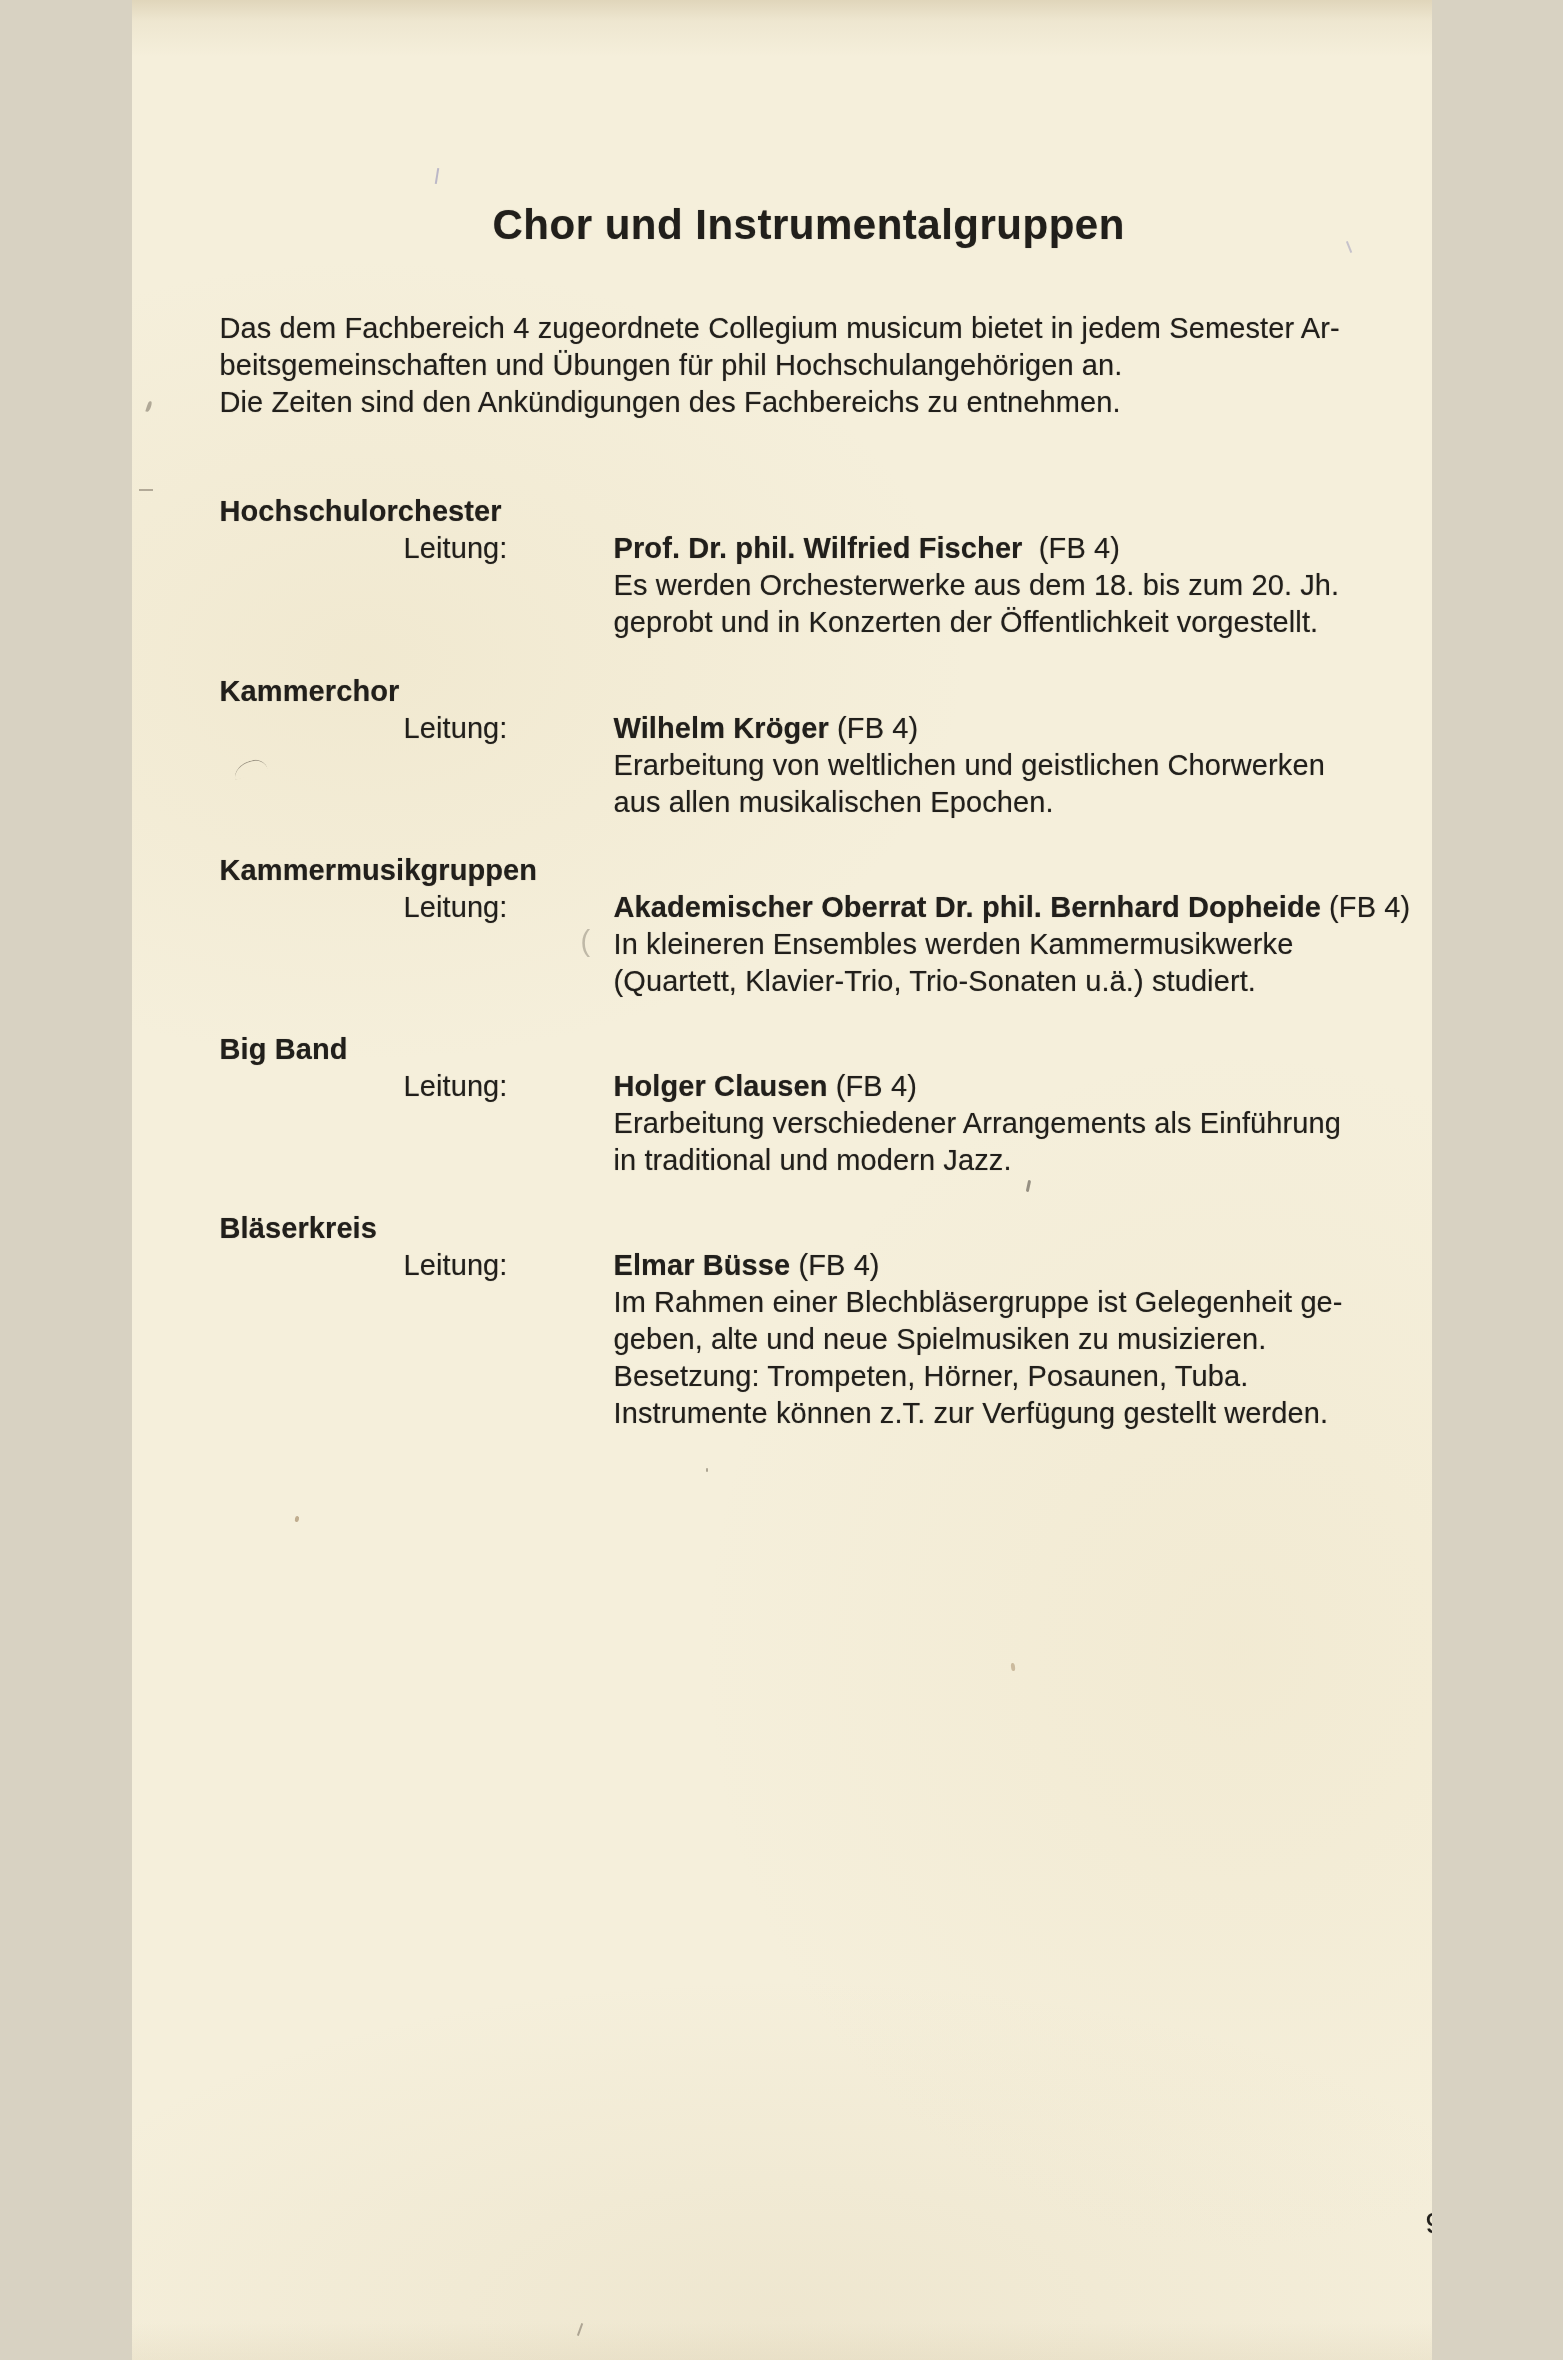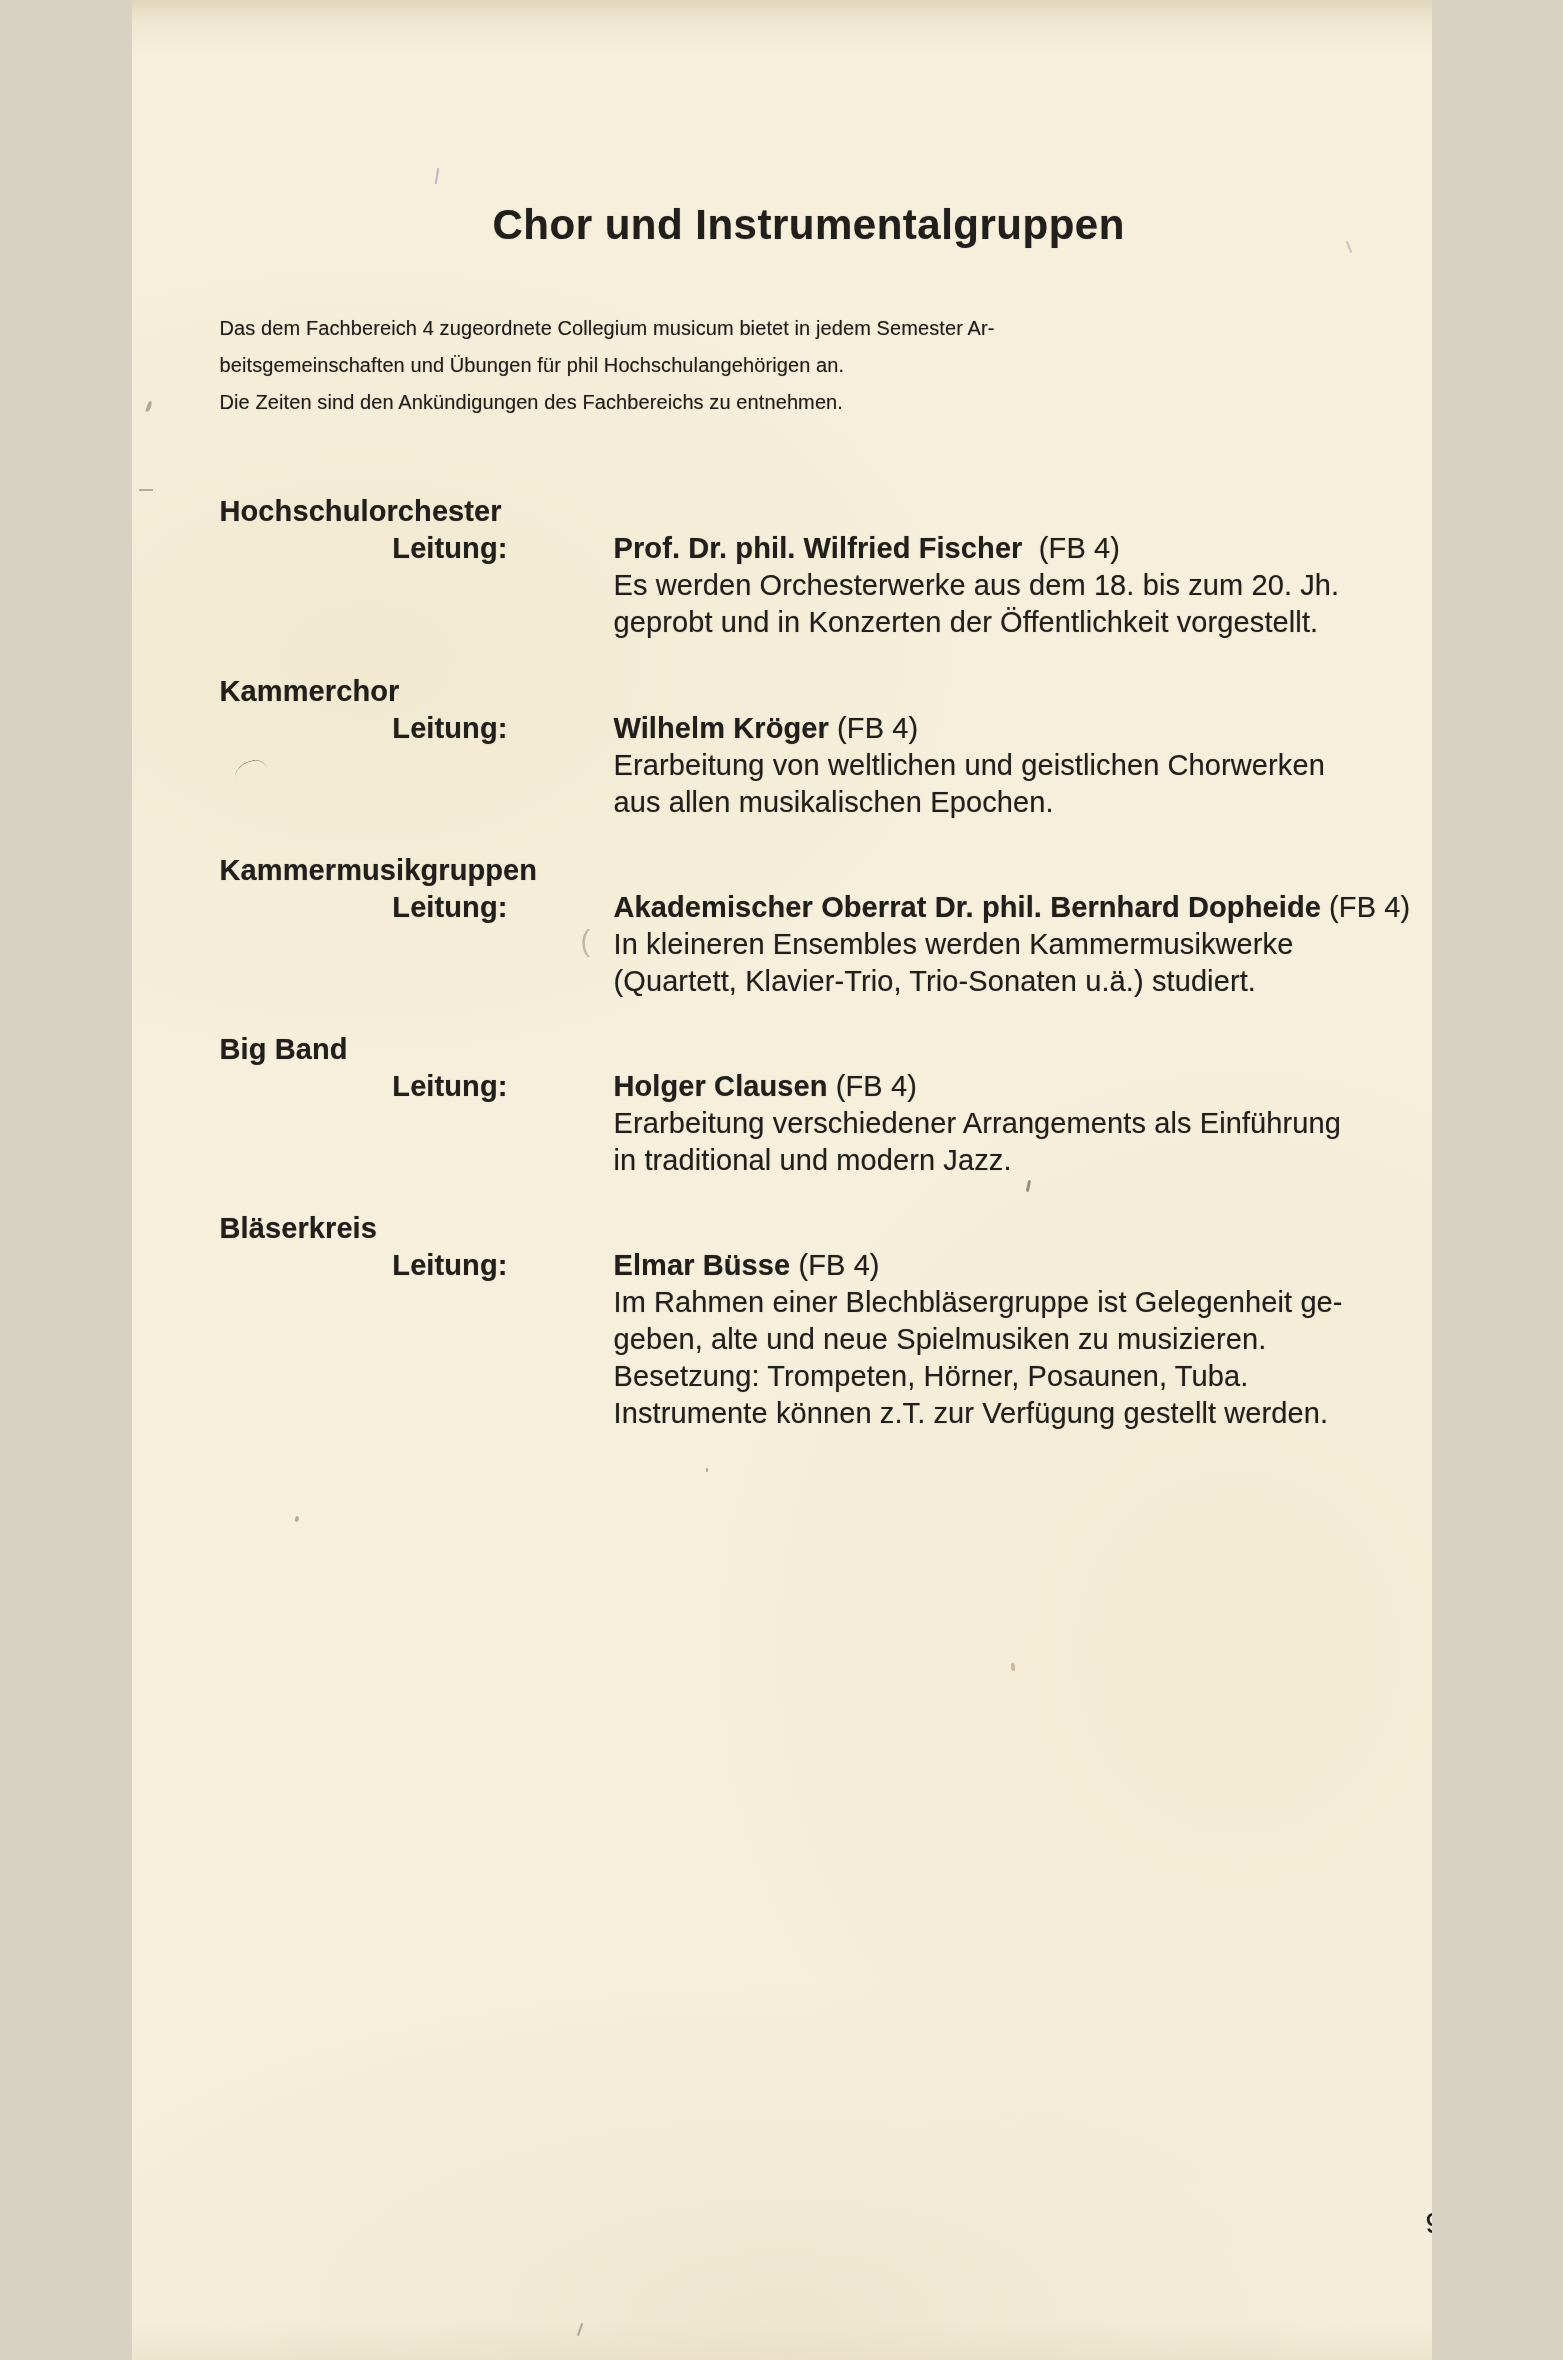--- a/index.html
+++ b/index.html
@@ -38,21 +38,21 @@
     font-size: 42px;
     font-weight: 700;
     letter-spacing: 0.5px;
     white-space: nowrap;
   }
 
   .intro {
     position: absolute;
     top: 310px;
     left: 88px;
-    font-size: 20px;
+    font-size: 29px;
     line-height: 37px;
     letter-spacing: 0.1px;
     white-space: nowrap;
   }
 
   .group {
     position: absolute;
     left: 0;
     width: 100%;
     font-size: 29px;
@@ -65,21 +65,21 @@
     top: 0;
     font-weight: 700;
     white-space: nowrap;
   }
   .leitung {
     position: absolute;
     left: 88px;
     top: 37px;
     width: 288px;
     text-align: right;
-    font-weight: 700;
+    font-weight: 400;
     white-space: nowrap;
   }
   .desc {
     position: absolute;
     left: 482px;
     top: 37px;
     width: 994px;
     white-space: nowrap;
   }
   .leader-name { font-weight: 700; }

